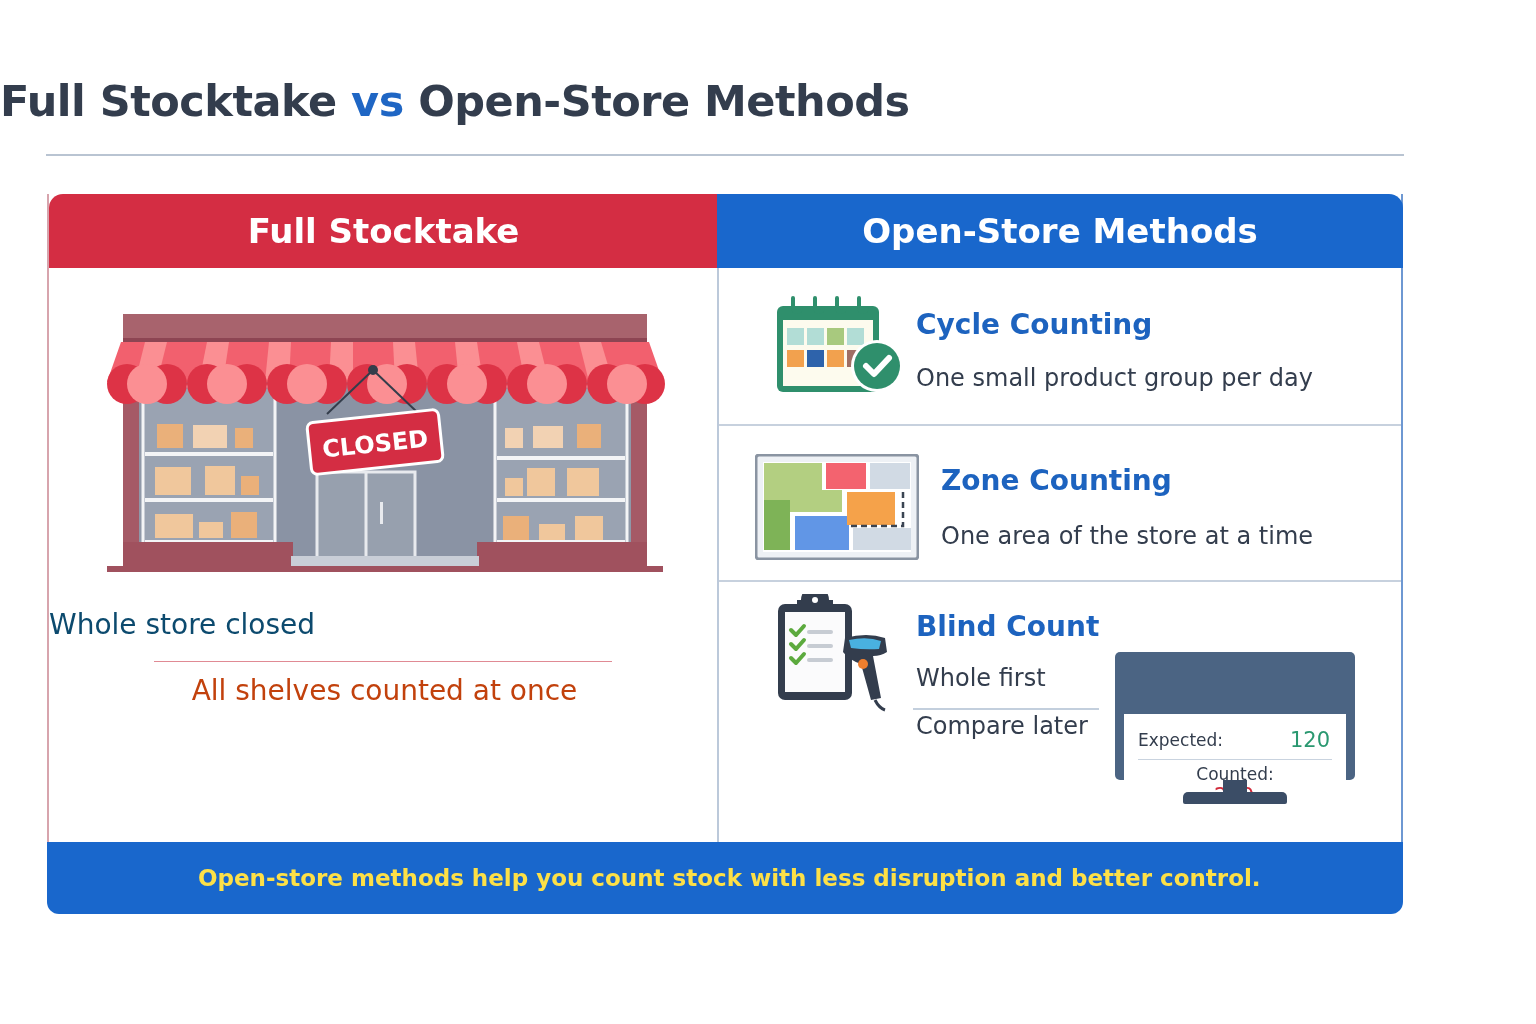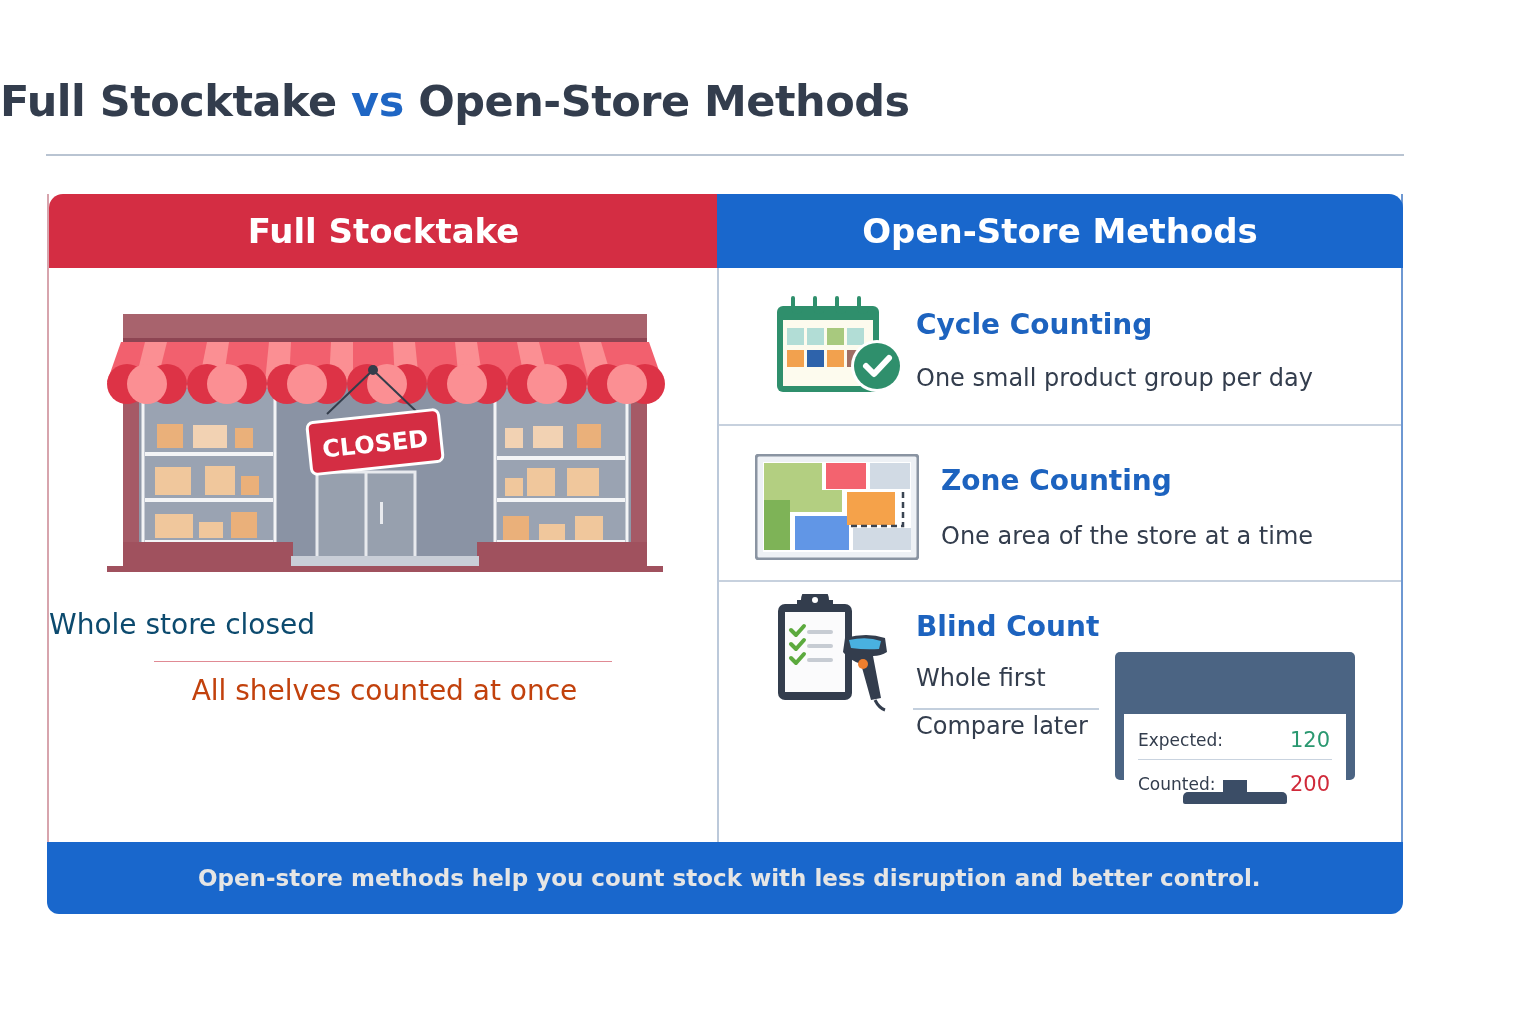--- a/index.html
+++ b/index.html
@@ -45,36 +45,36 @@
   .row-2 { top: 232px; height: 156px; }
   .row-3 { top: 388px; height: 260px; border-bottom: none; }
 
   .m-title { position: absolute; font-size: 28px; font-weight: bold; color: #1d63bf; }
   .m-desc { position: absolute; font-size: 24px; color: #333d4d; }
 
   .footer-bar {
     position: absolute; left: 0; top: 648px; width: 1356px; height: 72px;
     background: #1967cc; border-bottom-left-radius: 12px; border-bottom-right-radius: 12px;
     display: flex; align-items: center; padding-left: 151px;
-    color: #e5e5e5; font-size: 23px; font-weight: bold;
+    color: #fde047; font-size: 23px; font-weight: bold;
   }
 
   .blind-rule { position: absolute; left: 194px; top: 126px; width: 186px; height: 2px; background: #c3cfdd; }
 
   .monitor { position: absolute; left: 396px; top: 70px; width: 240px; height: 160px; }
   .monitor-frame {
     position: absolute; left: 0; top: 0; width: 240px; height: 128px;
     background: #4b6483; border-radius: 5px;
   }
   .monitor-screen {
     position: absolute; left: 9px; top: 22px; width: 222px; height: 100px; background: #fff; margin-top: 40px;
   }
   .mon-row { position: absolute; left: 14px; right: 14px; height: 40px; display: flex; align-items: center; justify-content: space-between; font-size: 17px; color: #333d4d; }
   .mon-row-1 { top: 6px; border-bottom: 1px solid #c9d3df; }
-  .mon-row-2 { top: 50px; }
+  .mon-row-2 { top: 50px; flex-direction: column; }
   .mon-val { font-size: 21px; padding-right: 2px; }
   .val-green { color: #2a9870; }
   .val-red { color: #d02a3a; }
   .mon-neck { position: absolute; left: 108px; top: 128px; width: 24px; height: 14px; background: #3b4d66; }
   .mon-base { position: absolute; left: 68px; top: 140px; width: 104px; height: 12px; background: #3b4d66; border-radius: 5px 5px 2px 2px; }
   .mon-shadow { position: absolute; left: 10px; top: 142px; width: 222px; height: 18px; background: #dfe6ef; border-radius: 50%; z-index: -1; }
 </style>
 </head>
 <body>
 

